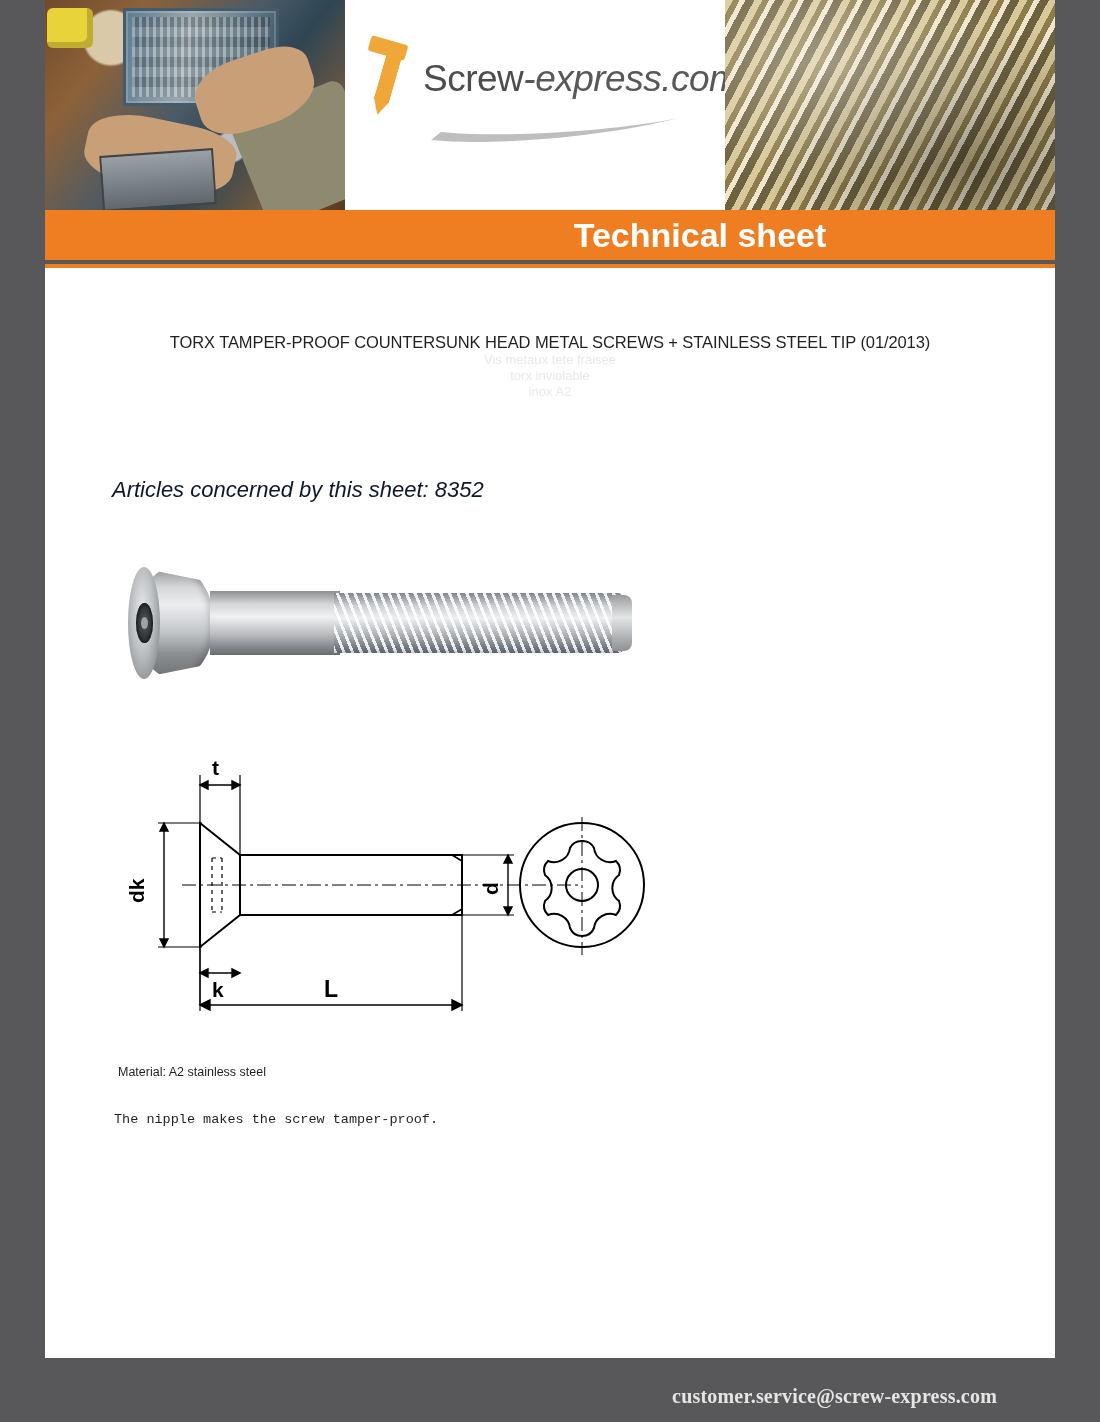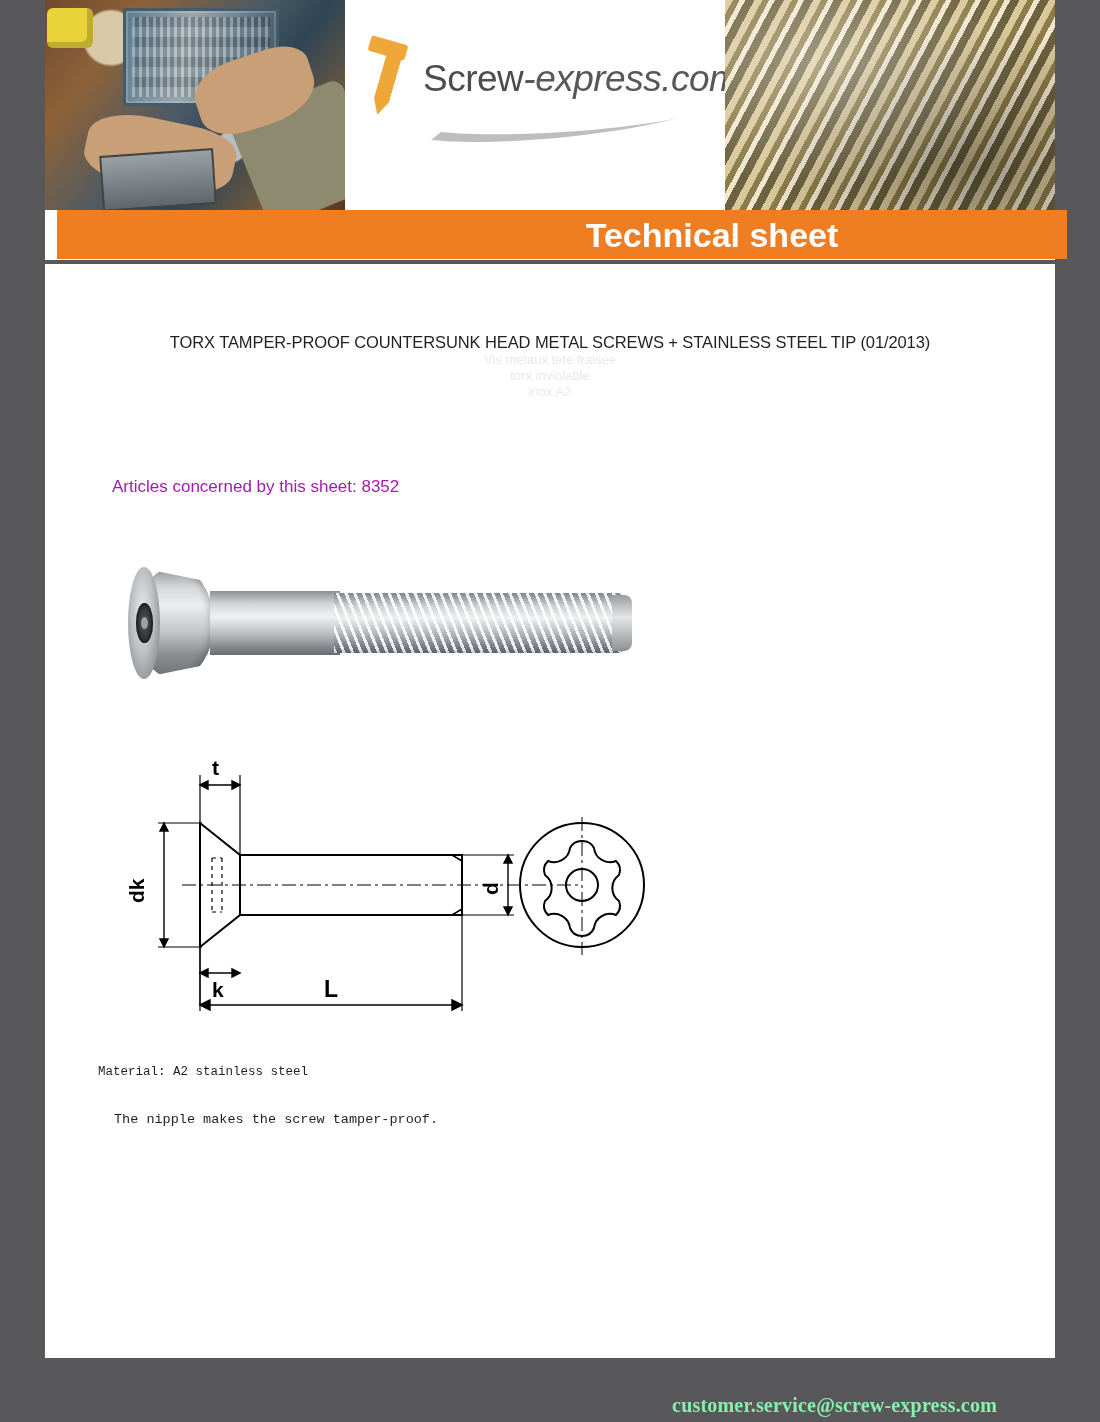--- a/index.html
+++ b/index.html
@@ -164,23 +164,22 @@
     width: 260px; height: 30px;
     overflow: hidden;
   }
   .brand-swoosh svg { display: block; }
 
   .tech-bar {
     position: absolute;
     left: 45px;
     top: 210px;
     width: 1010px;
-    height: 49px;
+    height: 58px;
     background: #ef7d22;
-    margin-left: 12px;
   }
   .tech-bar-inner {
     position: absolute;
     left: 300px;
     top: 0;
     width: 710px;
     height: 50px;
     display: flex;
     align-items: center;
     justify-content: center;
@@ -233,22 +232,23 @@
     font-size: 13px;
   }
   .ghost-1 { top: 352px; }
   .ghost-2 { top: 368px; }
   .ghost-3 { top: 384px; }
 
   .articles-line {
     position: absolute;
     left: 112px;
     top: 477px;
-    font-size: 17px;
-    color: #a21caf;
+    font-size: 22px;
+    color: #0f172a;
+    font-style: italic;
   }
 
   
   .screw-photo {
     position: absolute;
     left: 118px;
     top: 545px;
     width: 520px;
     height: 155px;
   }
@@ -313,25 +313,24 @@
     position: absolute;
     left: 112px;
     top: 755px;
     width: 580px;
     height: 270px;
   }
   .drawing svg { display: block; }
 
   .material-line {
     position: absolute;
-    left: 98px;
+    left: 118px;
     top: 1065px;
     font-size: 12.5px;
     color: #231f20;
-    font-family: Liberation Mono, monospace;
   }
   .nipple-line {
     position: absolute;
     left: 114px;
     top: 1112px;
     font-size: 13.5px;
     color: #231f20;
     font-family: Liberation Mono, monospace;
   }
 
@@ -347,25 +346,25 @@
   .footer-inner {
     position: absolute;
     left: 45px;
     top: 0;
     width: 1010px;
     height: 64px;
   }
   .footer-email {
     position: absolute;
     right: 58px;
-    top: 36px;
+    top: 27px;
     font-family: "Liberation Serif", serif;
     font-weight: bold;
     font-size: 20px;
-    color: #86efac;
+    color: #e5e5e5;
     letter-spacing: 0.2px;
   }
   .footer-sep {
     position: absolute;
     left: 45px;
     bottom: 64px;
     width: 1010px;
     height: 3px;
     background: #ffffff;
   }

